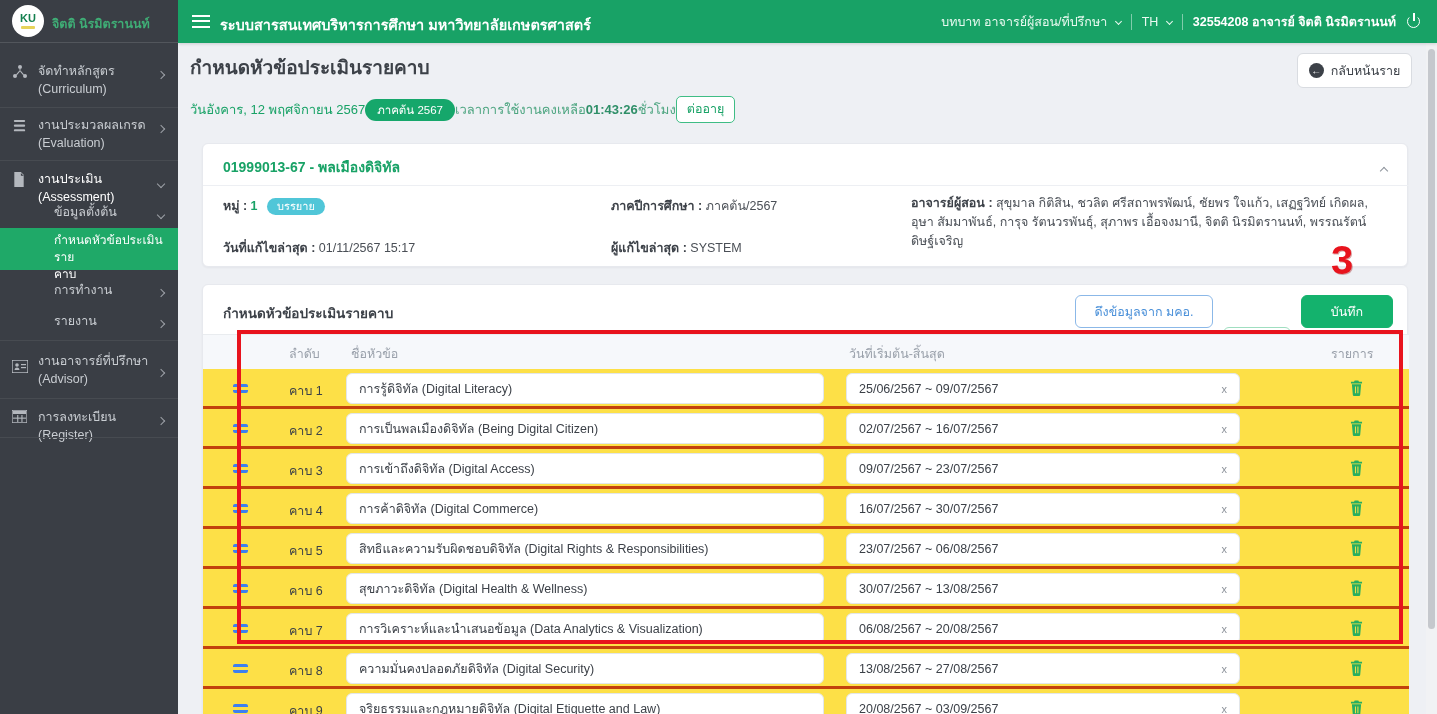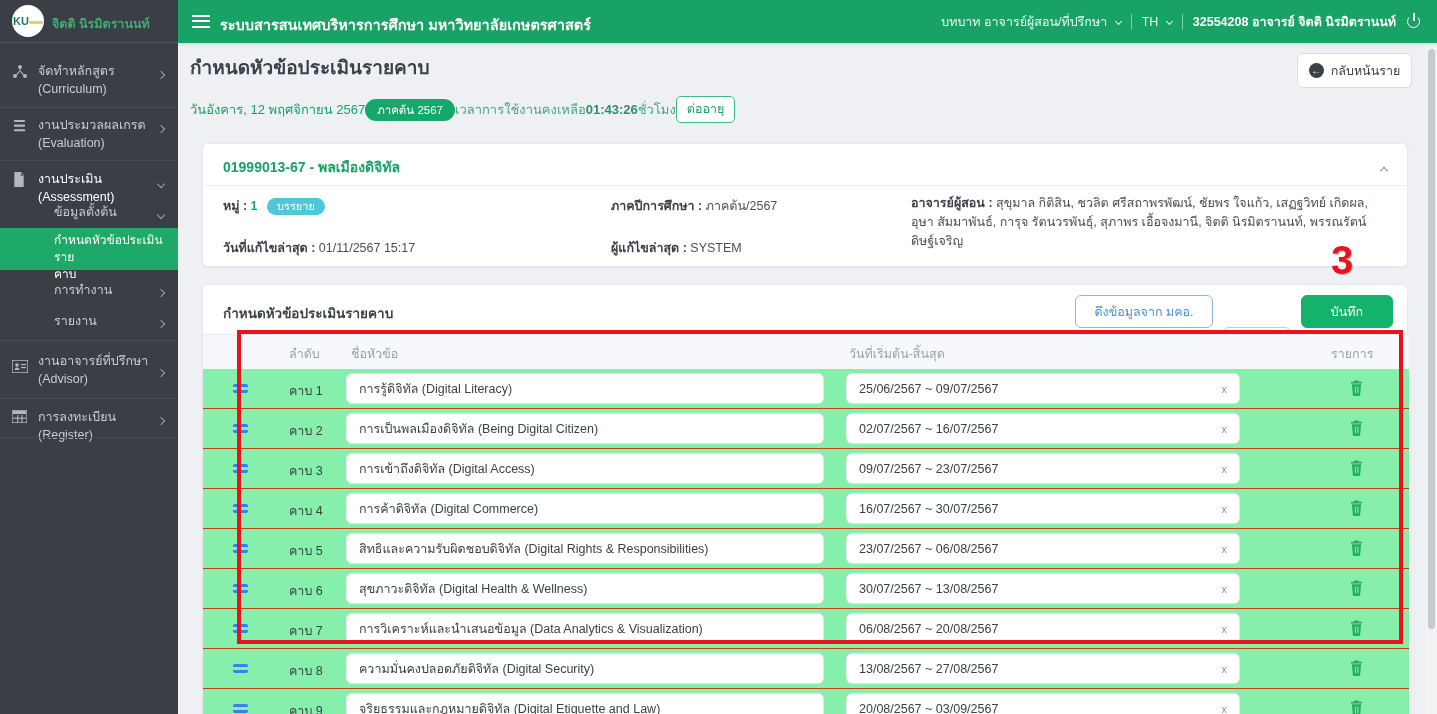--- a/index.html
+++ b/index.html
@@ -3,21 +3,21 @@
 <meta charset="utf-8">
 <style>
   * { margin:0; padding:0; box-sizing:border-box; }
   html,body { width:1437px; height:714px; }
   body { font-family:"Liberation Sans","DejaVu Sans",sans-serif; background:#eef0f4; }
   .app { position:relative; width:1437px; height:714px; overflow:hidden; background:#eef0f4; }
 
   
   .sidebar { position:absolute; left:0; top:0; width:178px; height:714px; background:#3a3e45; z-index:5; }
   .sb-head { position:absolute; left:0; top:0; width:178px; height:43px; border-bottom:1px solid #52565c; }
-  .ku-logo { position:absolute; left:12px; top:5px; width:32px; height:32px; border-radius:50%; background:#ffffff; display:flex; align-items:center; justify-content:center; }
+  .ku-logo { position:absolute; left:12px; top:5px; width:32px; height:32px; border-radius:50%; background:#ffffff; display:flex; flex-direction:column; align-items:center; justify-content:center; }
   .ku-logo .ku-t { color:#14804f; font-weight:bold; font-size:11px; line-height:11px; }
   .ku-logo .ku-bar { width:14px; height:3px; background:#e7d35a; margin-top:2px; border-radius:1px; }
   .sb-user { position:absolute; left:52px; top:14px; color:#3fae76; font-size:12.5px; font-weight:bold; }
   .sb-item { position:absolute; left:0; width:178px; color:#c9cdd2; font-size:12.5px; cursor:pointer; }
   .sb-item .lbl { position:absolute; left:38px; top:0; line-height:18px; width:112px; }
   .sb-item .ic { position:absolute; left:12px; top:2px; width:16px; height:16px; color:#b4b8be; }
   .sb-div { position:absolute; left:0; width:178px; height:1px; background:#474b51; }
   .chev { display:inline-block; width:6px; height:6px; border-right:1.6px solid currentColor; border-bottom:1.6px solid currentColor; }
   .chev.r { transform:rotate(-45deg); }
   .chev.d { transform:rotate(45deg); }
@@ -69,21 +69,21 @@
   .btn-import { width:138px; border:1px solid #8bb8e8; color:#4a90d9; }
   .btn-cancel { width:68px; border:1px solid #9fdec0; color:#4c1d95;margin-top:32px; }
   .btn-save { width:92px; border:1px solid #14b26d; background:#14b26d; color:#ffffff; }
   .tc-hr { position:absolute; left:0; top:49px; width:1206px; height:1px; background:#e9ecef; }
   .thead { position:absolute; left:0; top:50px; width:1206px; height:34px; background:#f6f8fb; color:#9aa1ab; font-size:12.5px; }
   .thead span { position:absolute; top:9px; }
   .th-order { left:86px; }
   .th-topic { left:148px; }
   .th-dates { left:646px; }
   .th-actions { left:1128px; }
-  .trow { position:absolute; left:0; width:1206px; height:40px; background:#86efac; border-bottom:1px solid #c2410c; }
+  .trow { position:absolute; left:0; width:1206px; height:40px; background:#fde047; border-bottom:3px solid #c2410c; }
   .drag { position:absolute; left:30px; top:15px; width:15px; height:9px; border-top:3px solid #3d7ff0; border-bottom:3px solid #3d7ff0; border-radius:2px; cursor:grab; }
   .order { position:absolute; left:86px; top:12px; font-size:12.5px; color:#3c4148; }
   .tinput { position:absolute; top:4px; height:31px; background:#ffffff; border:1px solid #e2e6ea; border-radius:6px; font-size:12.5px; color:#3c4148; display:flex; align-items:center; padding:0 12px; }
   .tinput.topic { left:143px; width:478px; }
   .tinput.dates { left:643px; width:394px; justify-content:space-between; }
   .clear { color:#8d939b; font-size:11px; cursor:pointer; }
   .trash { position:absolute; left:1146px; top:11px; width:16px; height:17px; color:#27ae60; cursor:pointer; }
 
   
   .sbar-track { position:absolute; left:1426px; top:43px; width:11px; height:671px; background:#f1f2f4; }

